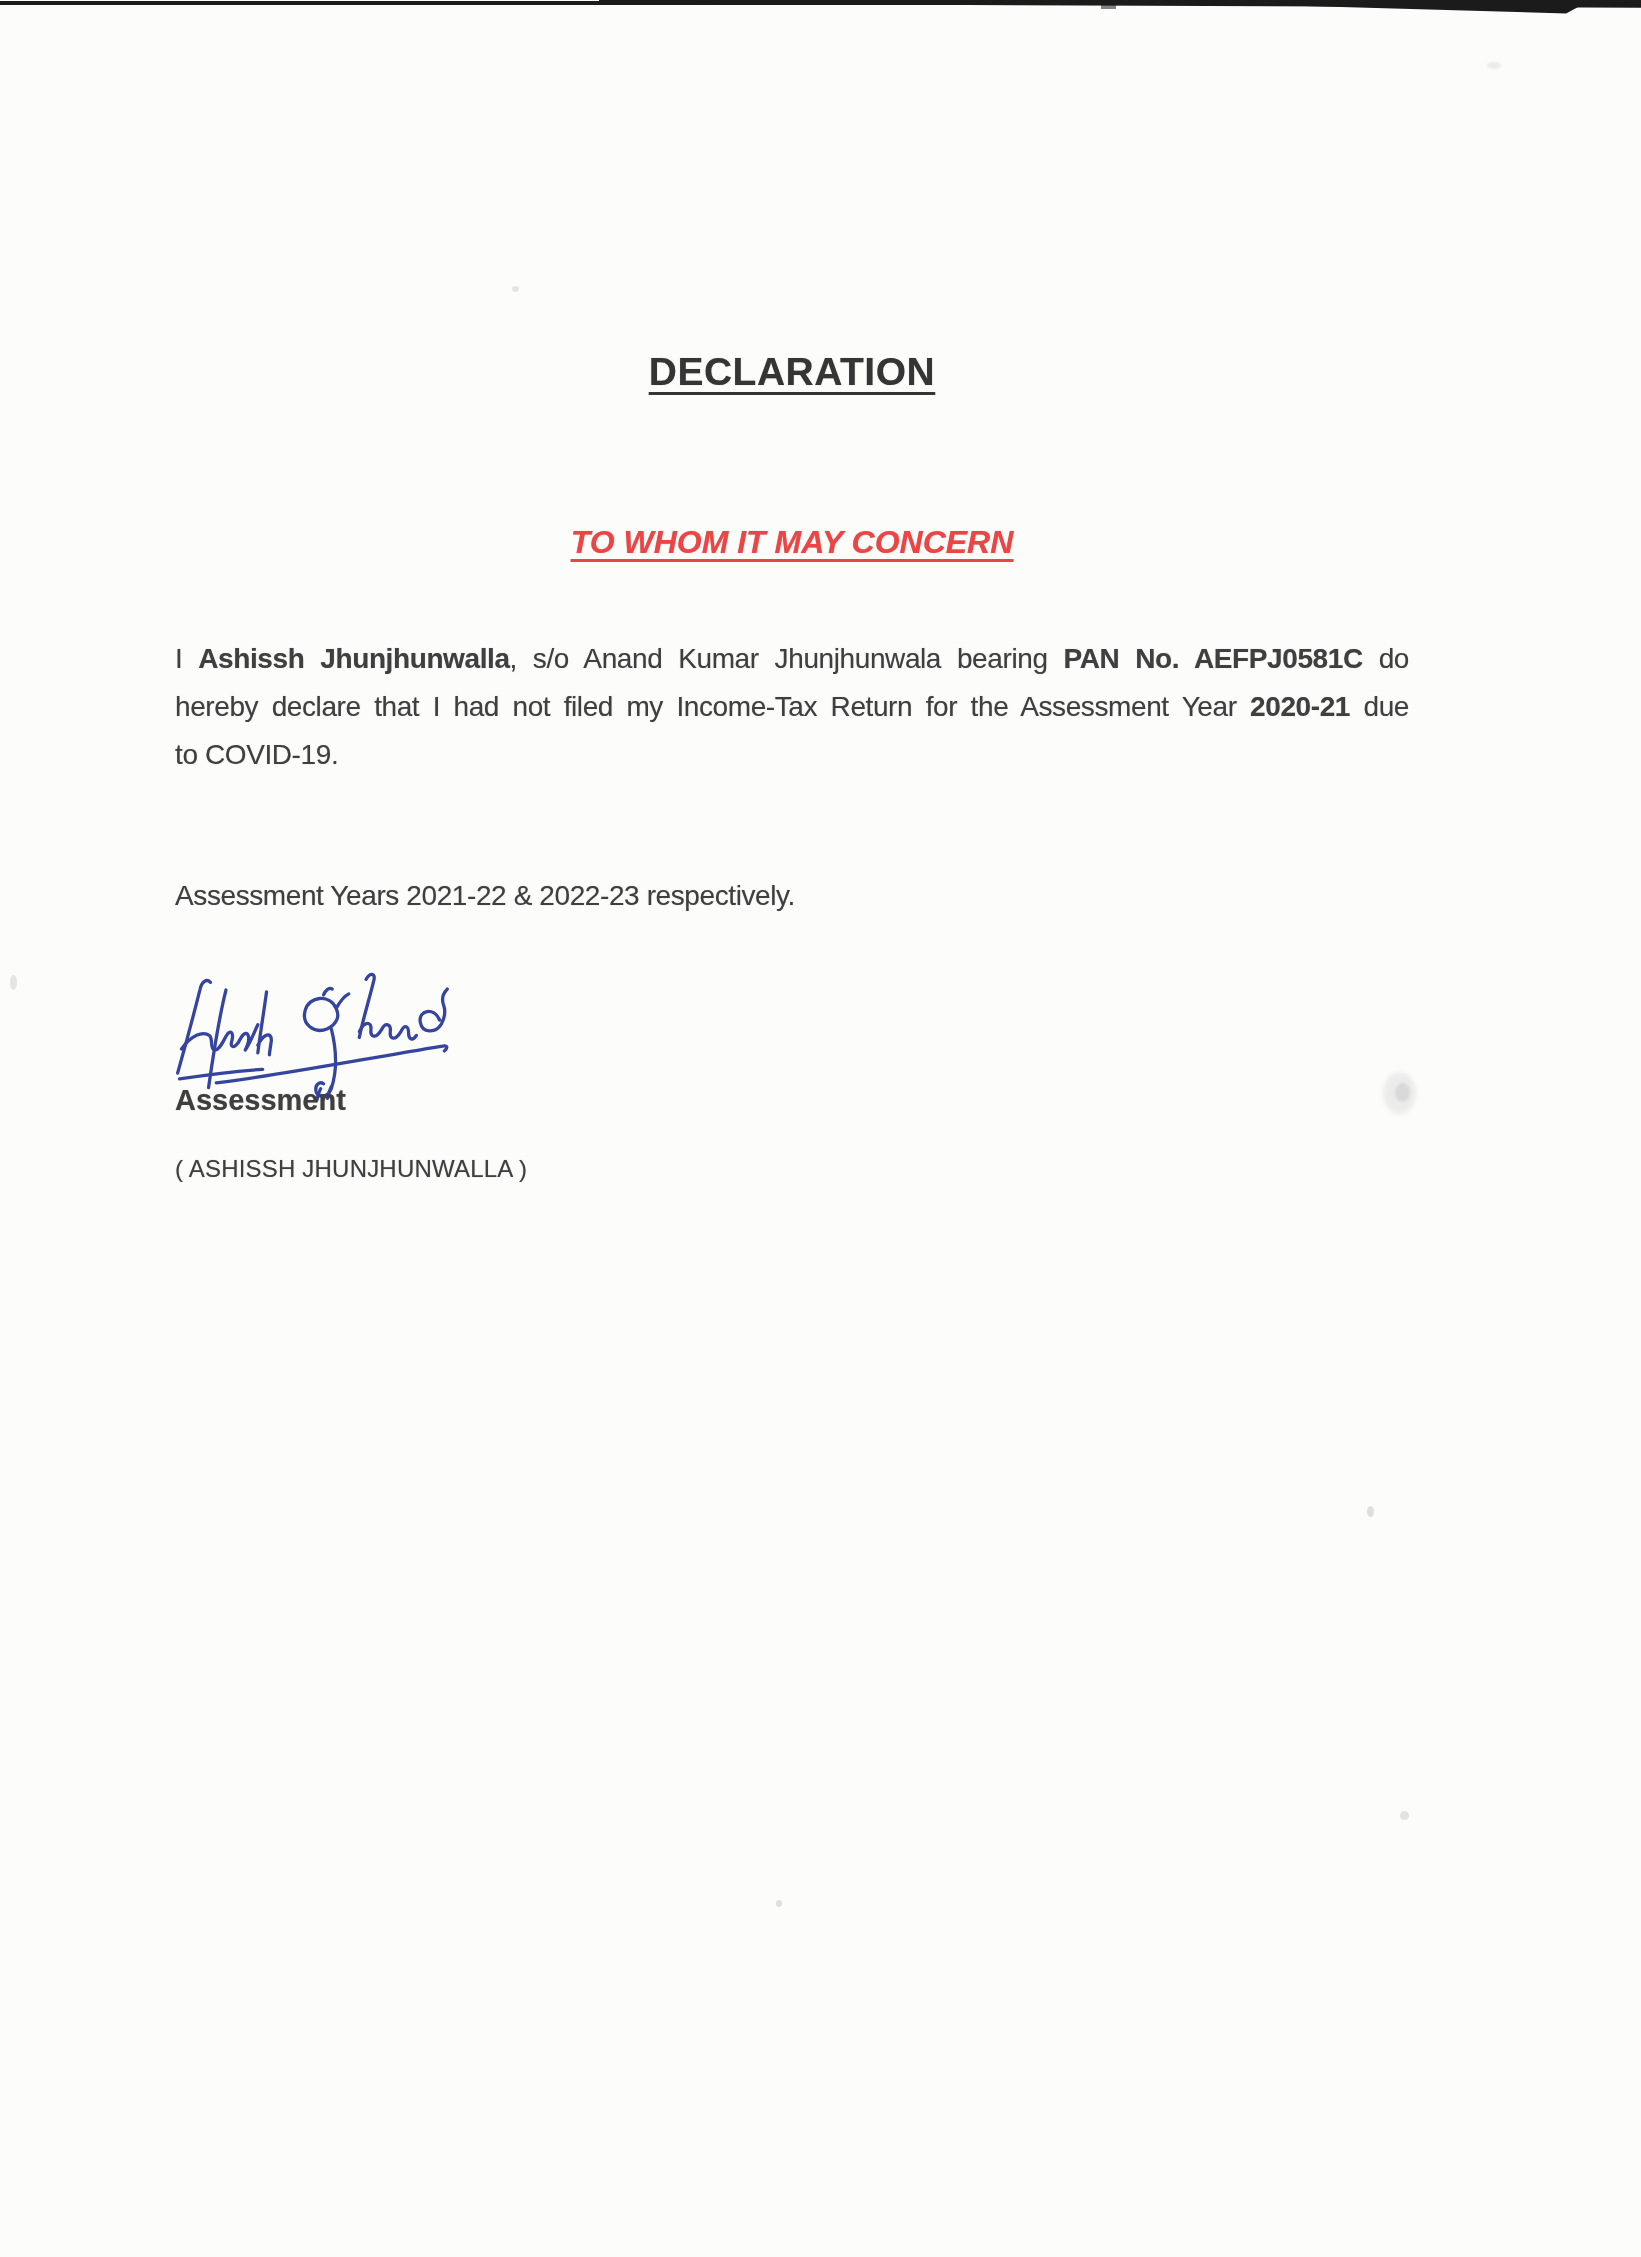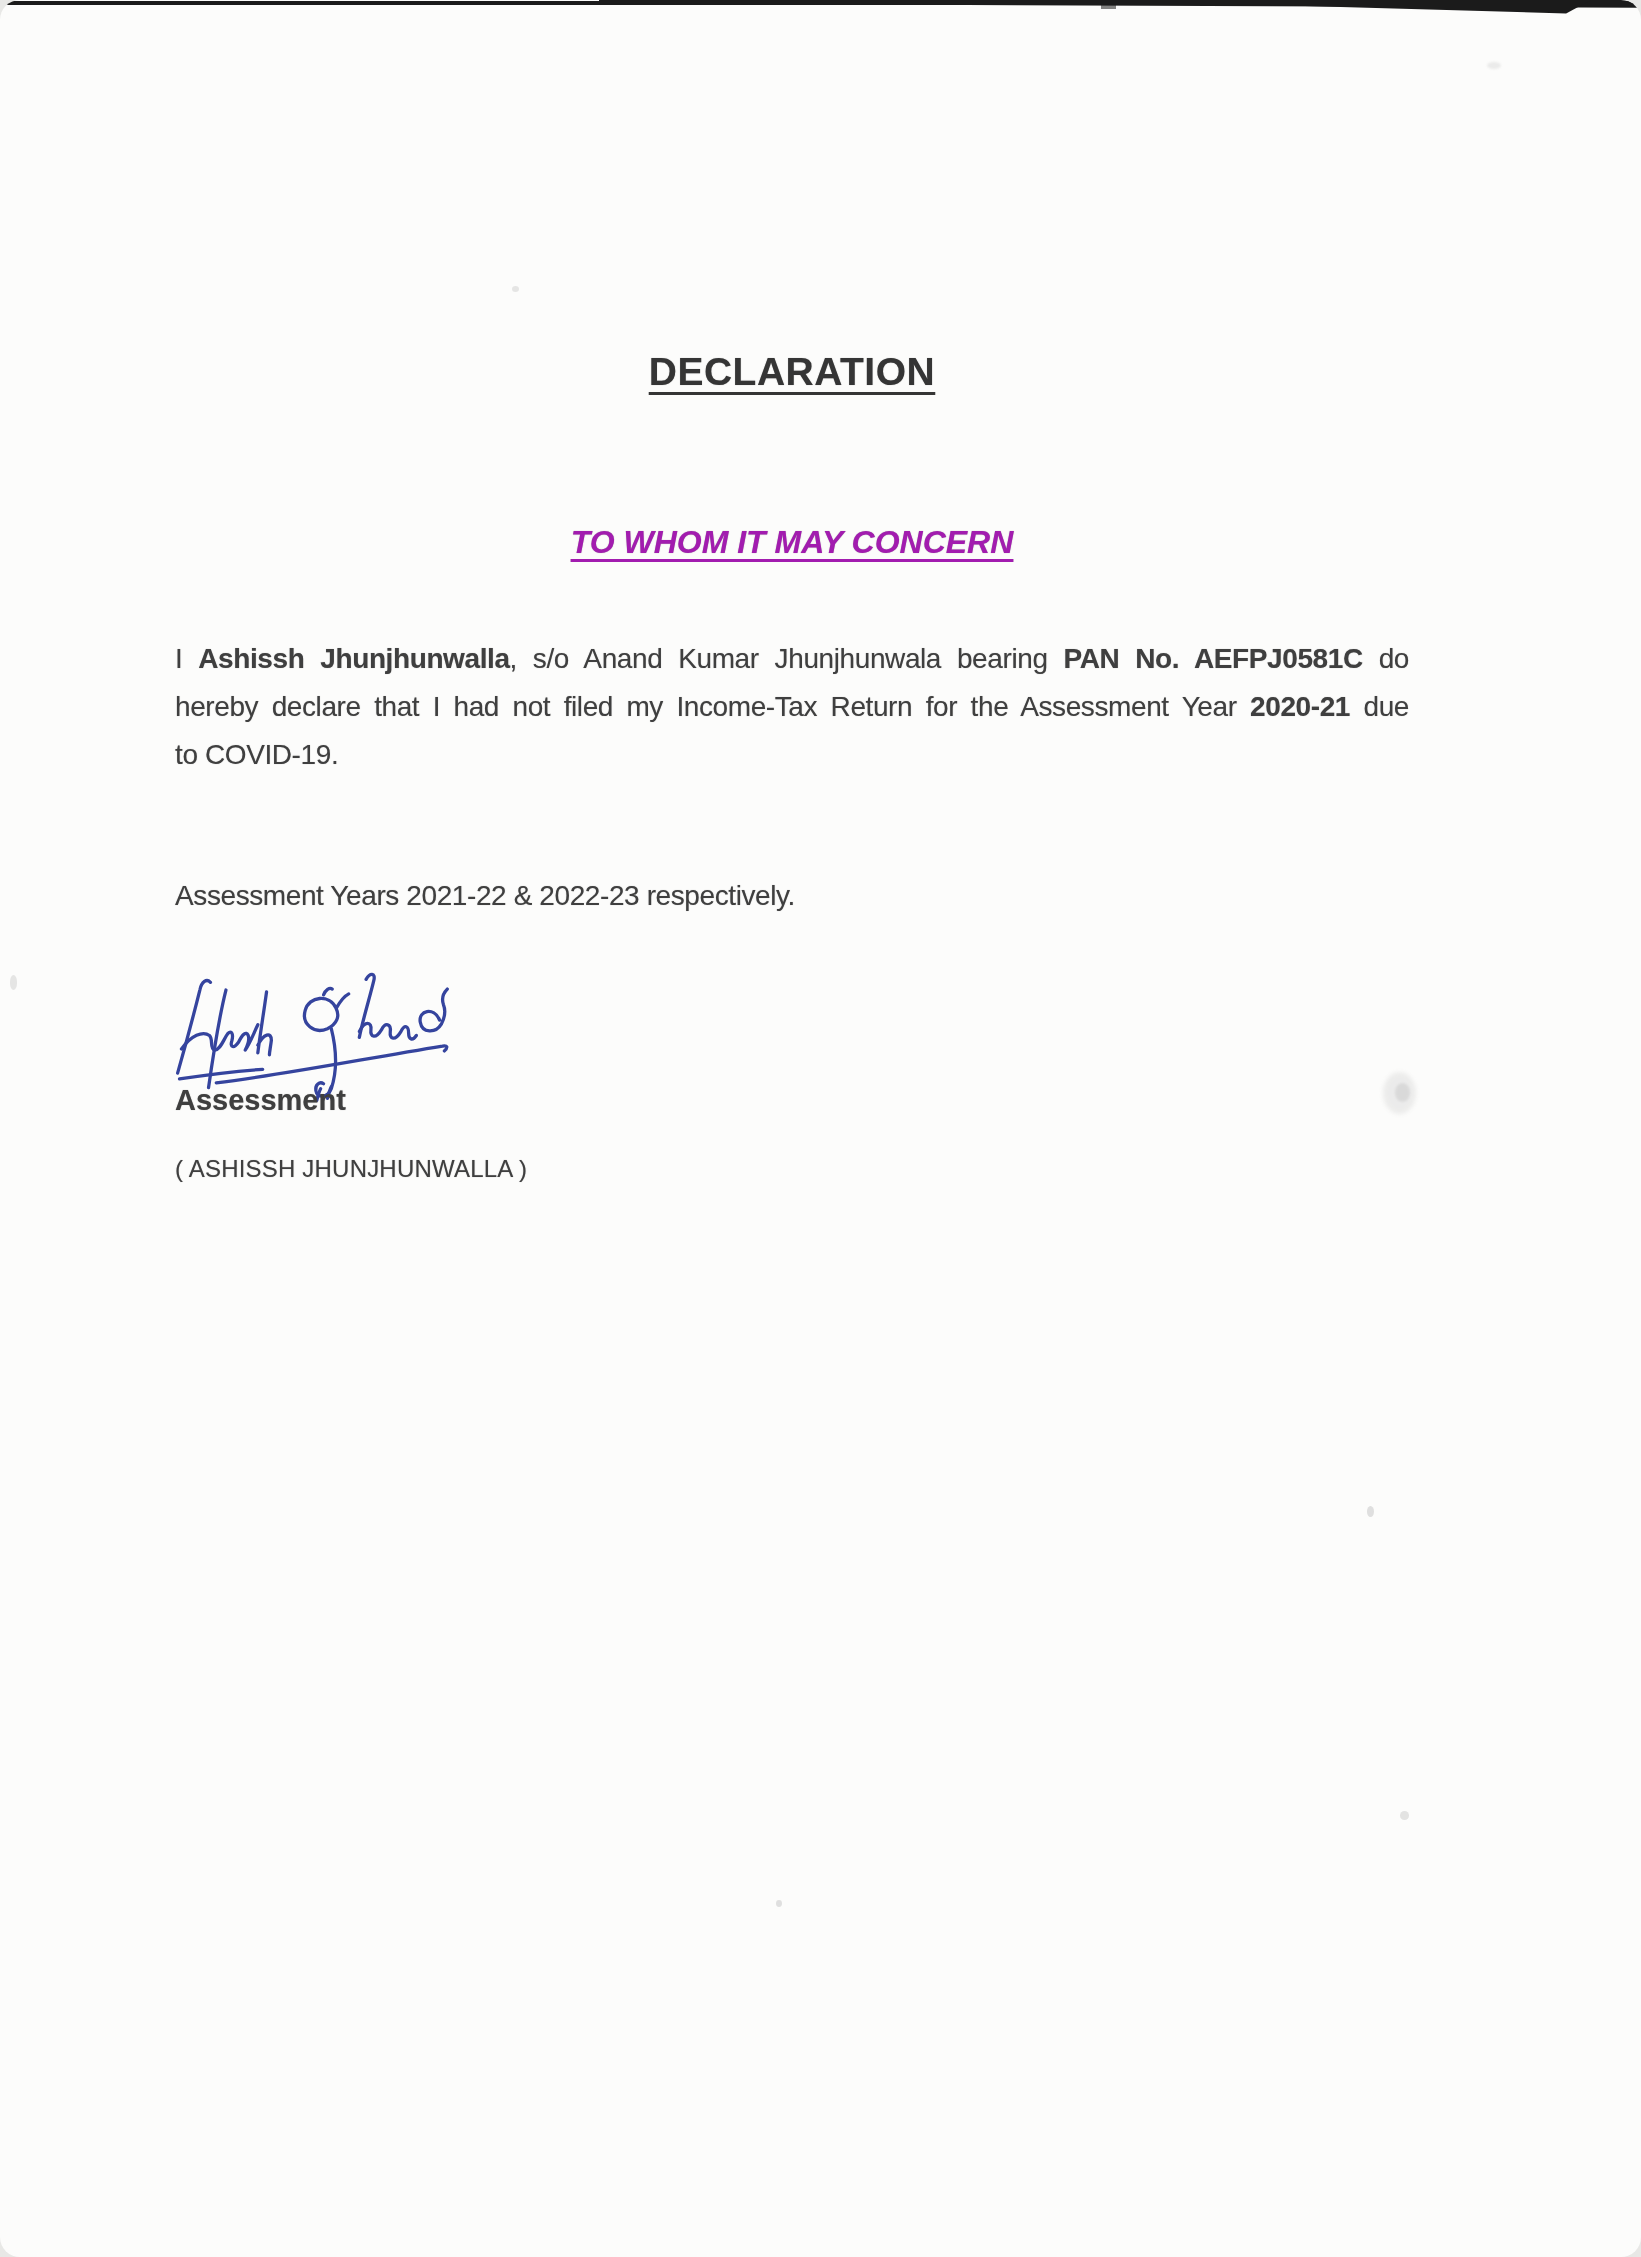--- a/index.html
+++ b/index.html
@@ -9,40 +9,39 @@
     --scan_edge:#1b1b1b;
   }
   html,body{margin:0;padding:0;background:#e8e8e6;}
   .page{
     position:relative;
     width:1641px;height:2257px;
     background:var(--page_bg);
     overflow:hidden;
     font-family:"Liberation Sans", sans-serif;
     color:var(--text);
-    border-radius:20px;
   }
   
   .edge{position:absolute;background:var(--scan_edge);}
   .edge-a{left:0;top:1px;width:1641px;height:3.9px;}
   .edge-b{left:599px;top:0;width:1043px;height:7.7px;clip-path:polygon(0 0,100% 0,100% 100%,0 45%);}
   .edge-c{left:1236px;top:0;width:355px;height:13.5px;clip-path:polygon(0 0,100% 0,93% 100%,0 30%);}
   .edge-d{left:1101px;top:3.9px;width:15.4px;height:4.8px;opacity:.55;}
 
   .col{position:absolute;left:175px;width:1234px;}
 
   .title{
     top:350px;text-align:center;
     font-size:39px;font-weight:bold;letter-spacing:0.5px;color:#353535;
     text-decoration:underline;text-decoration-thickness:2.9px;text-underline-offset:6.8px;
     text-shadow:0 0 1px rgba(60,60,60,.45);
   }
   .subtitle{
     top:524px;text-align:center;
-    font-size:32px;font-weight:bold;font-style:italic;color:#a21caf;
+    font-size:32px;font-weight:bold;font-style:italic;color:#ef4444;
     text-decoration:underline;text-decoration-thickness:2.9px;text-underline-offset:5.8px;
     text-shadow:0 0 1px rgba(60,60,60,.45);
   }
   .body-text{
     font-size:28px;line-height:48px;letter-spacing:-0.4px;
     text-shadow:0 0 1px rgba(60,60,60,.4);
   }
   .p1{top:635px;}
   .line.just{text-align:justify;text-align-last:justify;}
   .p2{top:804px;white-space:nowrap;letter-spacing:-0.5px;}

